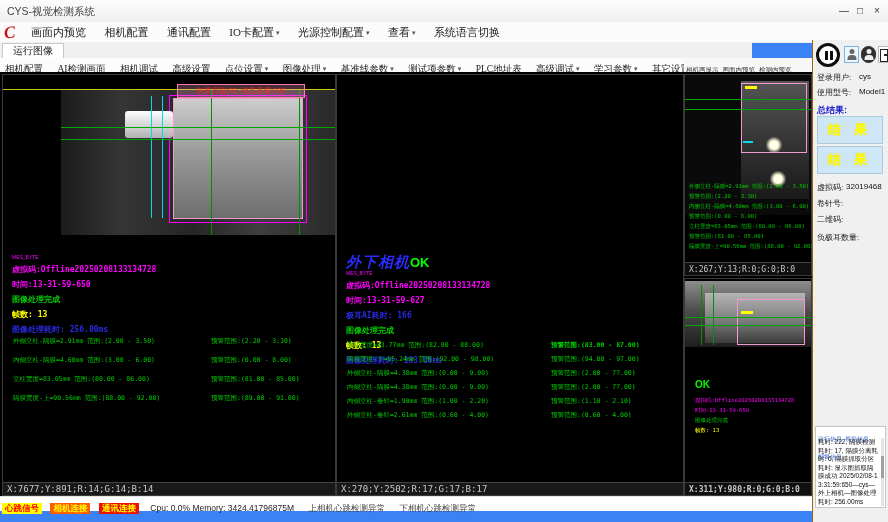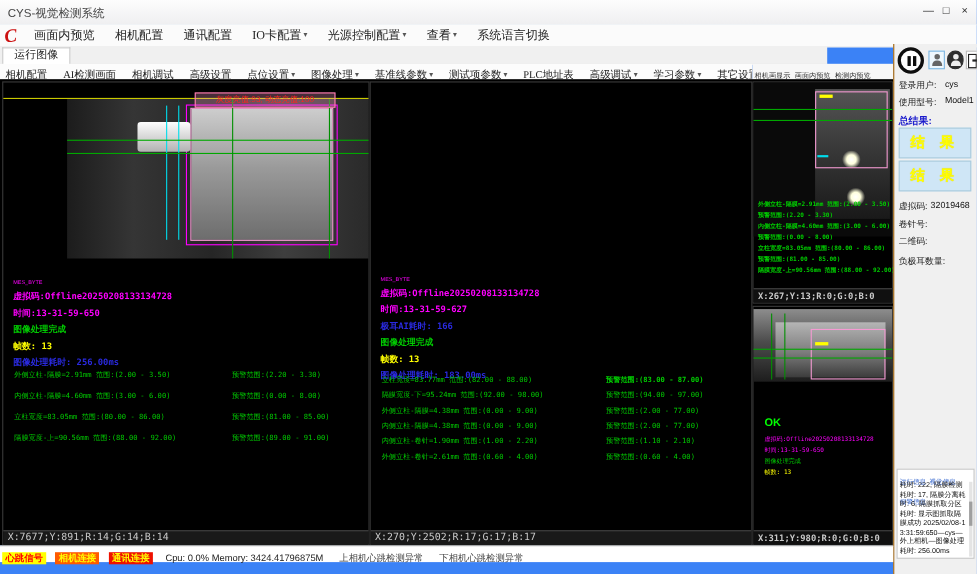--- a/index.html
+++ b/index.html
@@ -141,38 +141,39 @@
       </div>
       <div class="meas-row" style="left:10px;top:262px;color:#00cc00;"><span>外侧立柱-隔膜=2.91mm 范围:(2.00 - 3.50)</span><span class="abs" style="left:198px;">预警范围:(2.20 - 3.30)</span></div>
       <div class="meas-row" style="left:10px;top:281px;color:#00cc00;"><span>内侧立柱-隔膜=4.60mm 范围:(3.00 - 6.00)</span><span class="abs" style="left:198px;">预警范围:(0.00 - 8.00)</span></div>
       <div class="meas-row" style="left:10px;top:300px;color:#00cc00;"><span>立柱宽度=83.05mm 范围:(80.00 - 86.00)</span><span class="abs" style="left:198px;">预警范围:(81.00 - 85.00)</span></div>
       <div class="meas-row" style="left:10px;top:319px;color:#00cc00;"><span>隔膜宽度-上=90.56mm 范围:(88.00 - 92.00)</span><span class="abs" style="left:198px;">预警范围:(89.00 - 91.00)</span></div>
       <div class="coords">X:7677;Y:891;R:14;G:14;B:14</div>
     </div>
 
     <div class="view" style="left:336px;top:2px;width:346px;height:420px;">
       <div class="abs" style="left:9px;top:178px;color:#2b2bff;">
+        <div class="cam-title"><span>外下相机</span><span class="ok" style="color:#00ff00;">OK</span></div>
         <div class="mesline" style="color:#ff00ff;">MES_BYTE</div>
         <div class="infoline" style="color:#ff00ff;">虚拟码:Offline20250208133134728</div>
         <div class="infoline" style="color:#ff00ff;">时间:13-31-59-627</div>
         <div class="infoline" style="color:#2a2ae0;">极耳AI耗时: 166</div>
         <div class="infoline" style="color:#00cc00;">图像处理完成</div>
         <div class="infoline" style="color:#ffff00;">帧数: 13</div>
         <div class="infoline" style="color:#2a2ae0;">图像处理耗时: 183.00ms</div>
       </div>
       <div class="meas-row" style="left:10px;top:266px;color:#00cc00;"><span>立柱宽度=83.77mm 范围:(82.00 - 88.00)</span><span class="abs" style="left:204px;font-weight:bold;">预警范围:(83.00 - 87.00)</span></div>
       <div class="meas-row" style="left:10px;top:280px;color:#00cc00;"><span>隔膜宽度-下=95.24mm 范围:(92.00 - 98.00)</span><span class="abs" style="left:204px;">预警范围:(94.00 - 97.00)</span></div>
       <div class="meas-row" style="left:10px;top:294px;color:#00cc00;"><span>外侧立柱-隔膜=4.38mm 范围:(0.00 - 9.00)</span><span class="abs" style="left:204px;">预警范围:(2.00 - 77.00)</span></div>
       <div class="meas-row" style="left:10px;top:308px;color:#00cc00;"><span>内侧立柱-隔膜=4.38mm 范围:(0.00 - 9.00)</span><span class="abs" style="left:204px;">预警范围:(2.00 - 77.00)</span></div>
       <div class="meas-row" style="left:10px;top:322px;color:#00cc00;"><span>内侧立柱-卷针=1.90mm 范围:(1.00 - 2.20)</span><span class="abs" style="left:204px;">预警范围:(1.10 - 2.10)</span></div>
       <div class="meas-row" style="left:10px;top:336px;color:#00cc00;"><span>外侧立柱-卷针=2.61mm 范围:(0.60 - 4.00)</span><span class="abs" style="left:204px;">预警范围:(0.60 - 4.00)</span></div>
       <div class="coords">X:270;Y:2502;R:17;G:17;B:17</div>
     </div>
 
-    <div class="view" style="left:684px;top:2px;width:126px;height:200px;font-weight:bold;">
+    <div class="view" style="left:684px;top:2px;width:126px;height:200px;">
       <div class="abs" style="left:0;top:0;width:126px;height:140px;background:#0a0a0a;">
         <div class="abs" style="left:56px;top:6px;width:68px;height:118px;background:linear-gradient(180deg,#555,#333 55%,#191919);"></div>
         <div class="abs" style="left:80px;top:62px;width:18px;height:16px;background:radial-gradient(circle,#fff 0%,#ffd 35%,transparent 70%);"></div>
         <div class="abs" style="left:84px;top:96px;width:18px;height:16px;background:radial-gradient(circle,#fff 0%,#ffd 35%,transparent 70%);"></div>
         <div class="abs" style="left:56px;top:8px;width:64px;height:68px;border:1px solid #f49ad2;"></div>
         <div class="hline" style="left:0;top:24px;width:126px;height:1px;background:#00a800;"></div>
         <div class="hline" style="left:0;top:34px;width:126px;height:1px;background:#00a800;"></div>
         <div class="abs" style="left:60px;top:11px;width:12px;height:3px;background:#ffff00;"></div>
         <div class="abs" style="left:58px;top:66px;width:10px;height:2px;background:#00dcec;"></div>
       </div>

